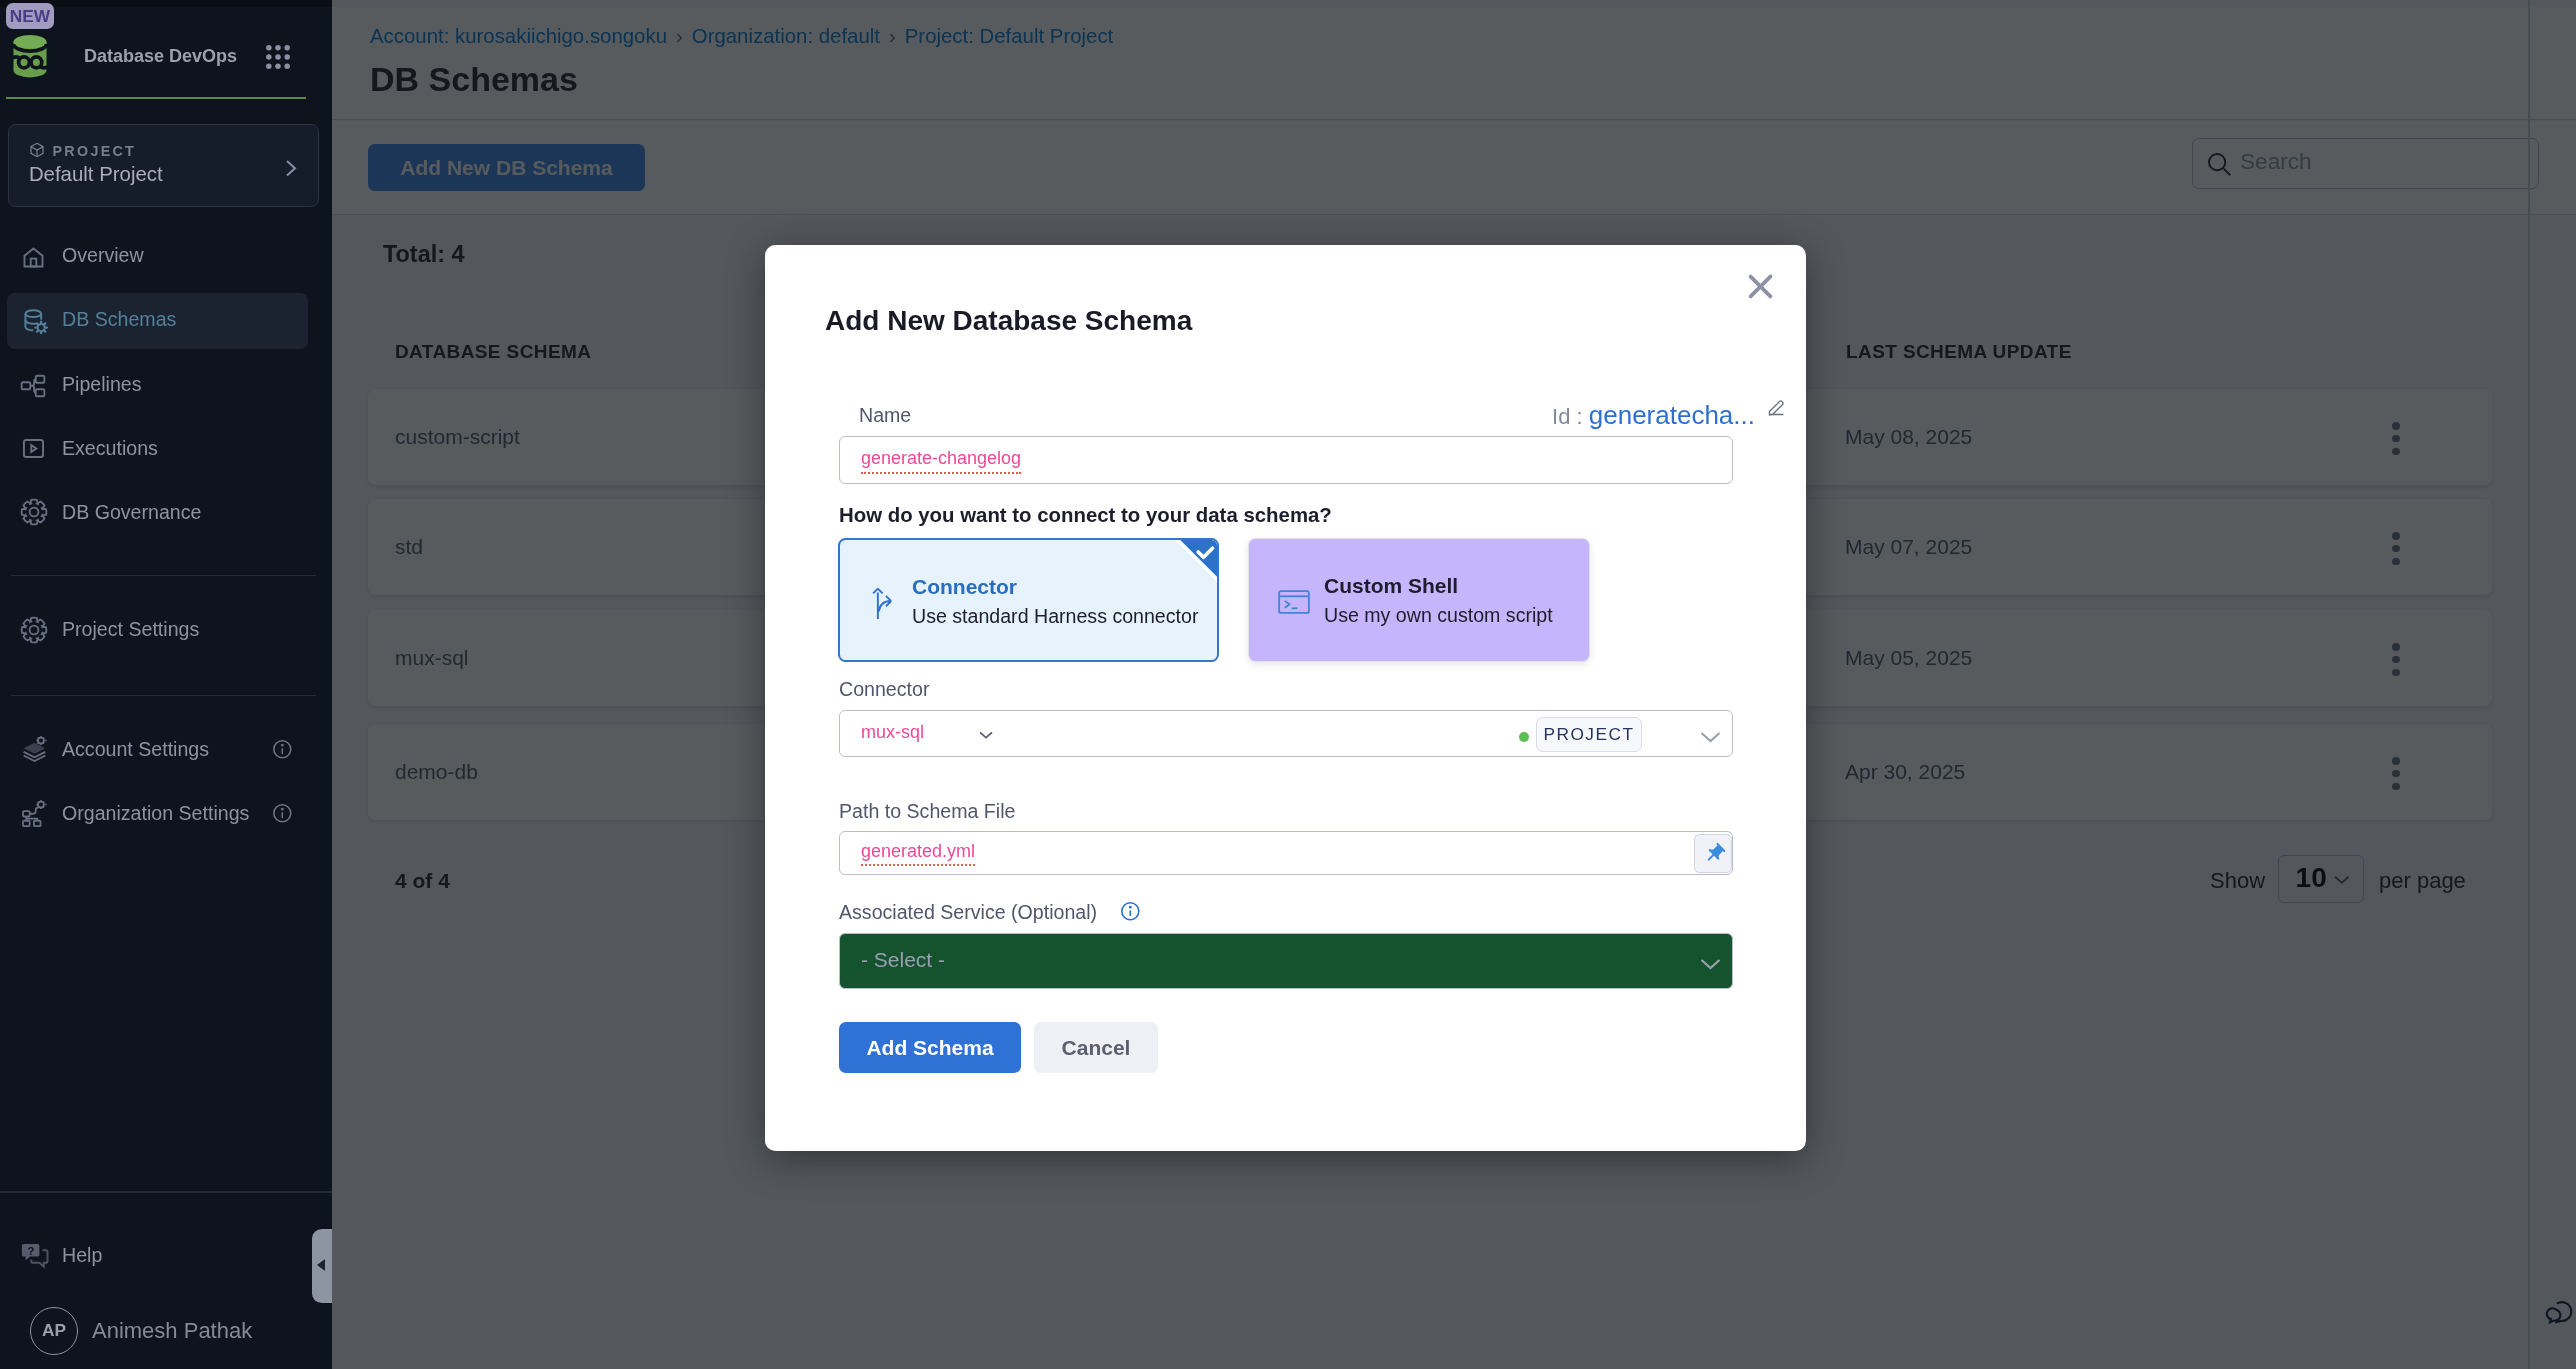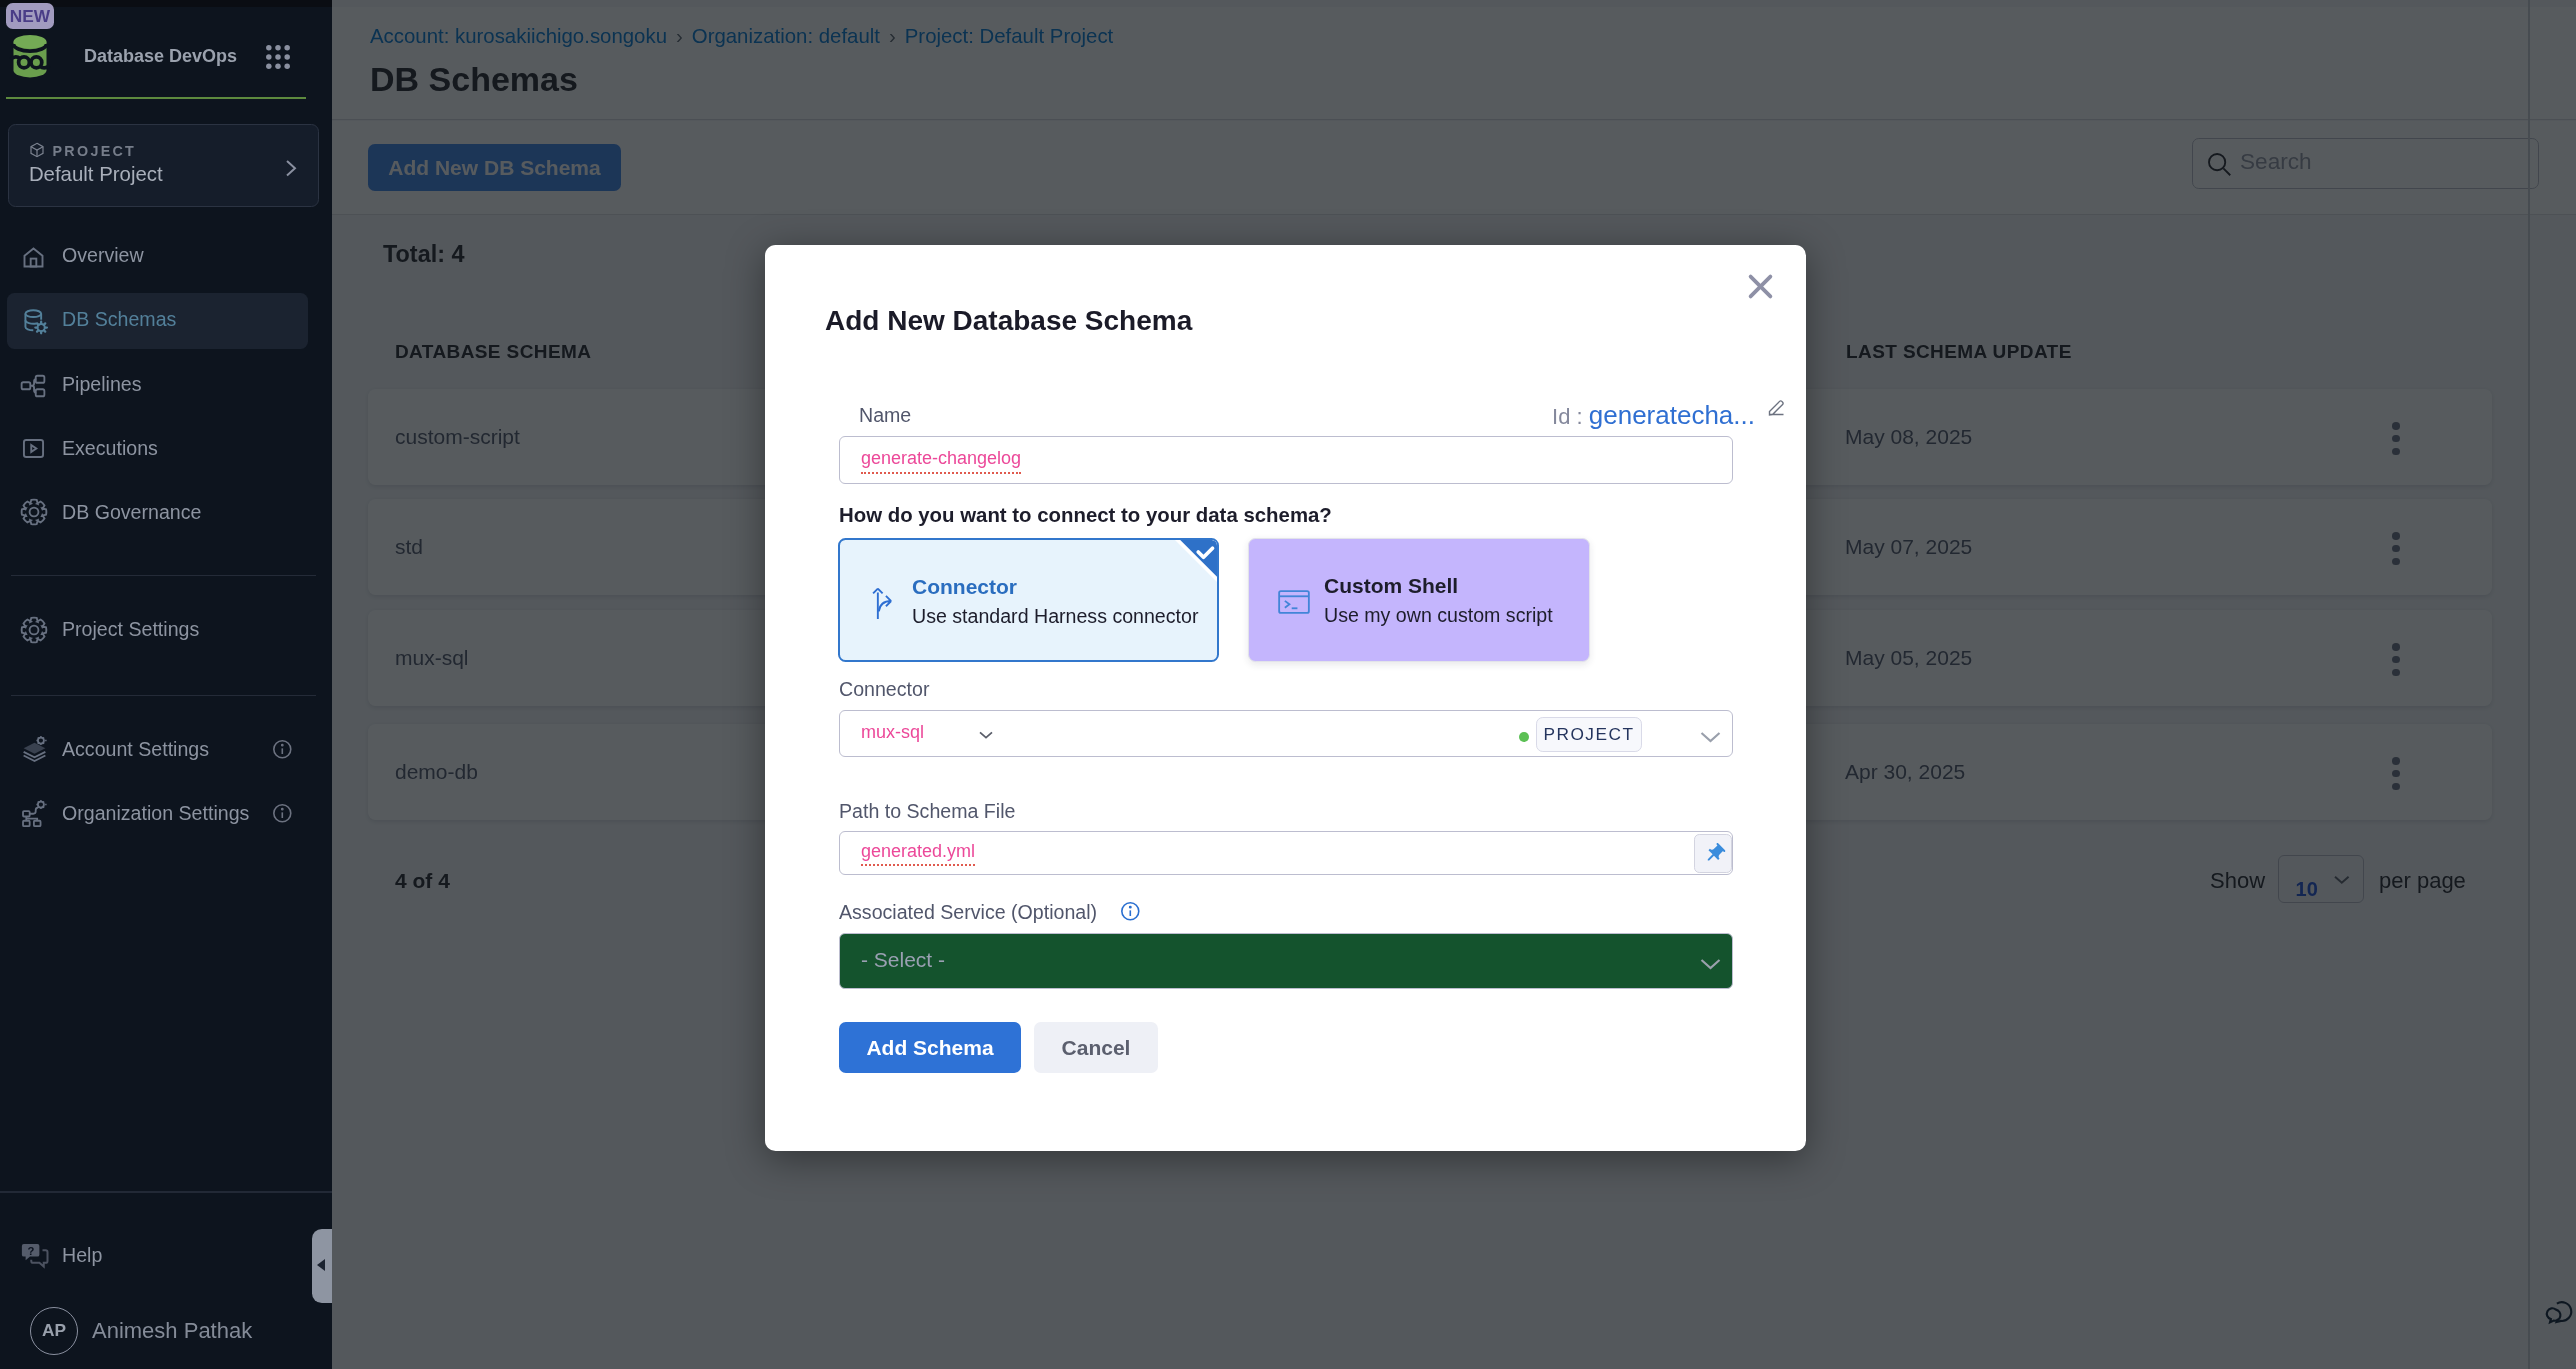--- a/index.html
+++ b/index.html
@@ -45,21 +45,21 @@
 <div id="stage">
 
   <div id="main">
     <div id="header">
       <div class="abs" style="left:38px; top:18px; white-space:nowrap;">
         <span class="crumb">Account: kurosakiichigo.songoku</span><span class="crumbsep">›</span><span class="crumb">Organization: default</span><span class="crumbsep">›</span><span class="crumb">Project: Default Project</span>
       </div>
       <div class="abs" style="left:38px; top:53px; font-size:34px; font-weight:bold; color:#22222a;">DB Schemas</div>
     </div>
     <div id="toolbar">
-      <div class="abs" style="left:36px; top:22.6px; width:253px; height:47px; background:#3b82e8; border-radius:6.8px;
+      <div class="abs" style="left:36px; top:22.6px; width:277px; height:47px; background:#3b82e8; border-radius:6.8px;
         color:#fff; font-weight:bold; font-size:21px; text-align:center; line-height:47px;">Add New DB Schema</div>
       <div class="abs" style="left:1860px; top:16.6px; width:347px; height:51px; border:1.5px solid #b9bac6; border-radius:6.8px;">
         <svg class="abs" style="left:10.6px; top:10.6px;" width="30" height="30" viewBox="0 0 24 24" fill="none" stroke="#22222a" stroke-width="1.5">
           <circle cx="10.5" cy="10.5" r="6.5"></circle>
             <line x1="15.5" y1="15.5" x2="21" y2="21"></line>
         </svg>
         <span class="abs" style="left:47px; top:10.6px; font-size:22.6px; color:#9295a3;">Search</span>
       </div>
     </div>
     <div id="bodyarea">
@@ -100,21 +100,21 @@
           <span class="kebab">
             <i></i>
             <i></i>
             <i></i>
           </span>
         </div>
 
       <div class="abs" style="left:63px; top:653px; font-size:21px; font-weight:bold; color:#22222a;">4 of 4</div>
       <div class="abs" style="left:1878px; top:652px; font-size:22px; color:#22222a;">Show</div>
       <div class="abs" style="left:1946px; top:639px; width:86px; height:48px; border:1.5px solid #b9bac6; border-radius:6px;">
-        <span class="abs" style="left:16.6px; top:22px; font-size:20px; font-weight:bold; color:#1d4ed8;">10</span>
+        <span class="abs" style="left:16.6px; top:6px; font-size:28px; font-weight:bold; color:#000000;">10</span>
         <svg class="abs" style="left:53px; top:16.6px;" width="19.6" height="13.6" viewBox="0 0 26 18" fill="none" stroke="#5a5e6a" stroke-width="2.6">
             <polyline points="4,5 13,13 22,5"></polyline>
           </svg>
       </div>
       <div class="abs" style="left:2047px; top:652px; font-size:22px; color:#22222a;">per page</div>
 
       <svg class="abs" style="left:2213px; top:1081px;" width="30" height="32" viewBox="0 0 24 24" fill="none" stroke="#0b1d33" stroke-width="1.7">
         <path d="M9.5 4.5 a7.5 7.5 0 1 1 3.2 13.8 l-3.4 0.9 1.1 -2.5"></path>
         <path d="M8.7 9.3 a4.4 4.4 0 1 0 -4.0 7.6 l-0.7 2.6 3.0 -1.4 a4.4 4.4 0 0 0 1.7 -8.8z"></path>
       </svg>

